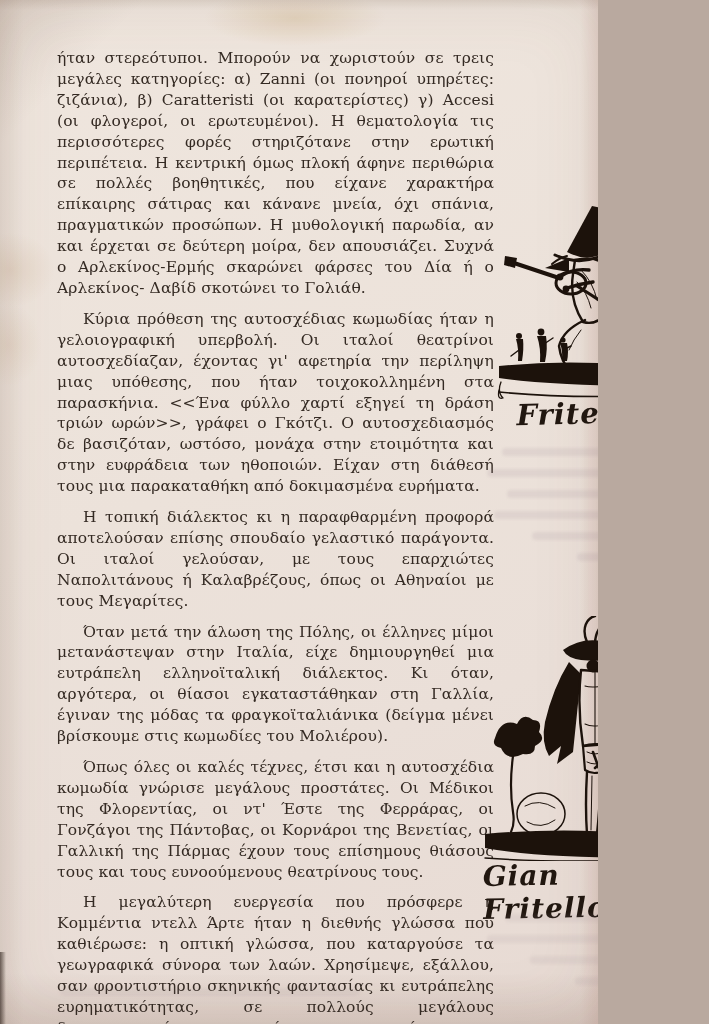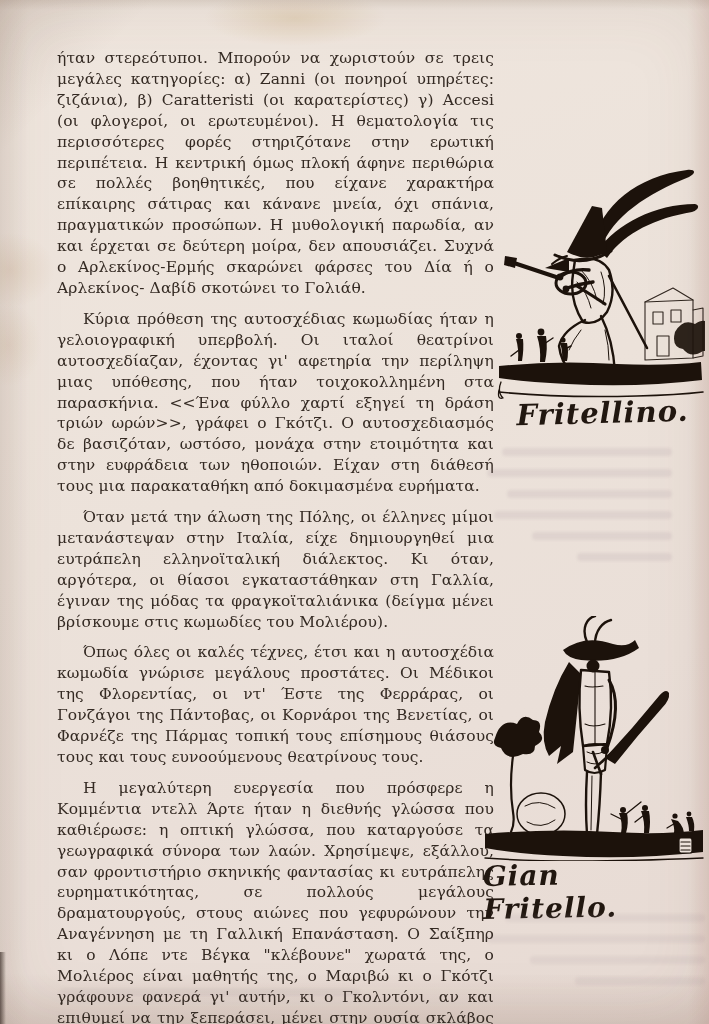--- a/index.html
+++ b/index.html
@@ -1,18 +1,18 @@
 <!DOCTYPE html>
 <html><head>
 <meta charset="utf-8">
 <style>
   html,body{margin:0;padding:0;}
   body{width:709px;height:1024px;overflow:hidden;background:#b9a99f;}
   .page{
-    position:relative;width:709px;height:1024px;overflow:hidden;
+    position:relative;width:598px;height:1024px;overflow:hidden;
     background:
       radial-gradient(ellipse 130px 40px at 295px 18px, rgba(197,163,112,0.30), rgba(197,163,112,0) 70%),
       radial-gradient(ellipse 60px 50px at 10px 270px, rgba(186,150,110,0.20), rgba(186,150,110,0) 75%),
       radial-gradient(ellipse 45px 55px at 8px 345px, rgba(186,150,110,0.16), rgba(186,150,110,0) 75%),
       linear-gradient(135deg, rgba(120,92,74,0.16) 0%, rgba(120,92,74,0) 9%),
       linear-gradient(to right, rgba(120,92,74,0.10) 0%, rgba(120,92,74,0) 4%),
       linear-gradient(to left, rgba(190,150,140,0.25) 0%, rgba(190,150,140,0) 3%),
       linear-gradient(to top, rgba(120,85,70,0.14) 0%, rgba(120,85,70,0) 5%),
       linear-gradient(160deg,#efe6de 0%, #ece2da 45%, #eadfd8 70%, #e7dad3 100%);
     box-shadow: inset 0 0 70px rgba(95,65,50,0.10);
@@ -59,22 +59,23 @@
 <body>
 
 <div class="page">
 
   <div class="edge-top-shadow"></div>
   <div class="edge-left-dark"></div>
 
   <div class="text-col">
     <p class="no-indent">ήταν στερεότυποι. Μπορούν να χωριστούν σε τρεις μεγάλες κατηγορίες: α) Zanni (οι πονηροί υπηρέτες: ζιζάνια), β) Caratteristi (οι καρατερίστες) γ) Accesi (οι φλογεροί, οι ερωτευμένοι). Η θεματολογία τις περισσότερες φορές στηριζότανε στην ερωτική περιπέτεια. Η κεντρική όμως πλοκή άφηνε περιθώρια σε πολλές βοηθητικές, που είχανε χαρακτήρα επίκαιρης σάτιρας και κάνανε μνεία, όχι σπάνια, πραγματικών προσώπων. Η μυθολογική παρωδία, αν και έρχεται σε δεύτερη μοίρα, δεν απουσιάζει. Συχνά ο Αρλεκίνος-Ερμής σκαρώνει φάρσες του Δία ή ο Αρλεκίνος- Δαβίδ σκοτώνει το Γολιάθ.</p>
     <p>Κύρια πρόθεση της αυτοσχέδιας κωμωδίας ήταν η γελοιογραφική υπερβολή. Οι ιταλοί θεατρίνοι αυτοσχεδίαζαν, έχοντας γι' αφετηρία την περίληψη μιας υπόθεσης, που ήταν τοιχοκολλημένη στα παρασκήνια. &lt;&lt;Ένα φύλλο χαρτί εξηγεί τη δράση τριών ωρών&gt;&gt;, γράφει ο Γκότζι. Ο αυτοσχεδιασμός δε βασιζόταν, ωστόσο, μονάχα στην ετοιμότητα και στην ευφράδεια των ηθοποιών. Είχαν στη διάθεσή τους μια παρακαταθήκη από δοκιμασμένα ευρήματα.</p>
+    <p>Η τοπική διάλεκτος κι η παραφθαρμένη προφορά αποτελούσαν επίσης σπουδαίο γελαστικό παράγοντα. Οι ιταλοί γελούσαν, με τους επαρχιώτες Ναπολιτάνους ή Καλαβρέζους, όπως οι Αθηναίοι με τους Μεγαρίτες.</p>
     <p>Όταν μετά την άλωση της Πόλης, οι έλληνες μίμοι μετανάστεψαν στην Ιταλία, είχε δημιουργηθεί μια ευτράπελη ελληνοϊταλική διάλεκτος. Κι όταν, αργότερα, οι θίασοι εγκαταστάθηκαν στη Γαλλία, έγιναν της μόδας τα φραγκοϊταλιάνικα (δείγμα μένει βρίσκουμε στις κωμωδίες του Μολιέρου).</p>
-    <p>Όπως όλες οι καλές τέχνες, έτσι και η αυτοσχέδια κωμωδία γνώρισε μεγάλους προστάτες. Οι Μέδικοι της Φλορεντίας, οι ντ' Έστε της Φερράρας, οι Γονζάγοι της Πάντοβας, οι Κορνάροι της Βενετίας, οι Φαρνέζε της Πάρμας τοπική τους επίσημους θιάσους τους και τους ευνοούμενους θεατρίνους τους.</p>
+    <p>Όπως όλες οι καλές τέχνες, έτσι και η αυτοσχέδια κωμωδία γνώρισε μεγάλους προστάτες. Οι Μέδικοι της Φλορεντίας, οι ντ' Έστε της Φερράρας, οι Γονζάγοι της Πάντοβας, οι Κορνάροι της Βενετίας, οι Γαλλική της Πάρμας έχουν τους επίσημους θιάσους τους και τους ευνοούμενους θεατρίνους τους.</p>
     <p>Η μεγαλύτερη ευεργεσία που πρόσφερε η Κομμέντια ντελλ Άρτε ήταν η διεθνής γλώσσα που καθιέρωσε: η οπτική γλώσσα, που καταργούσε τα γεωγραφικά σύνορα των λαών. Χρησίμεψε, εξάλλου, σαν φροντιστήριο σκηνικής φαντασίας κι ευτράπελης ευρηματικότητας, σε πολλούς μεγάλους δραματουργούς, στους αιώνες που γεφυρώνουν την Αναγέννηση με τη Γαλλική Επανάσταση. Ο Σαίξπηρ κι ο Λόπε ντε Βέγκα "κλέβουνε" χωρατά της, ο Μολιέρος είναι μαθητής της, ο Μαριβώ κι ο Γκότζι γράφουνε φανερά γι' αυτήν, κι ο Γκολντόνι,  αν και επιθυμεί να την ξεπεράσει, μένει στην ουσία σκλάβος της.</p>
   </div>
 
   <div class="illus" style="left:497px;top:150px;">
     <svg width="208" height="250" viewBox="0 0 208 250">
 
       <path class="ink-fill" d="M96,94 C104,56 140,26 190,20 C198,19 200,23 192,27 C150,44 116,66 104,98 Z"></path>
       <path class="ink-fill" d="M101,100 C120,74 158,54 198,54 C203,55 202,60 195,62 C158,68 126,84 110,108 Z"></path>
 
       <path class="ink-fill" d="M70,102 L95,56 L105,58 L110,102 Q90,113 70,102 Z"></path>

